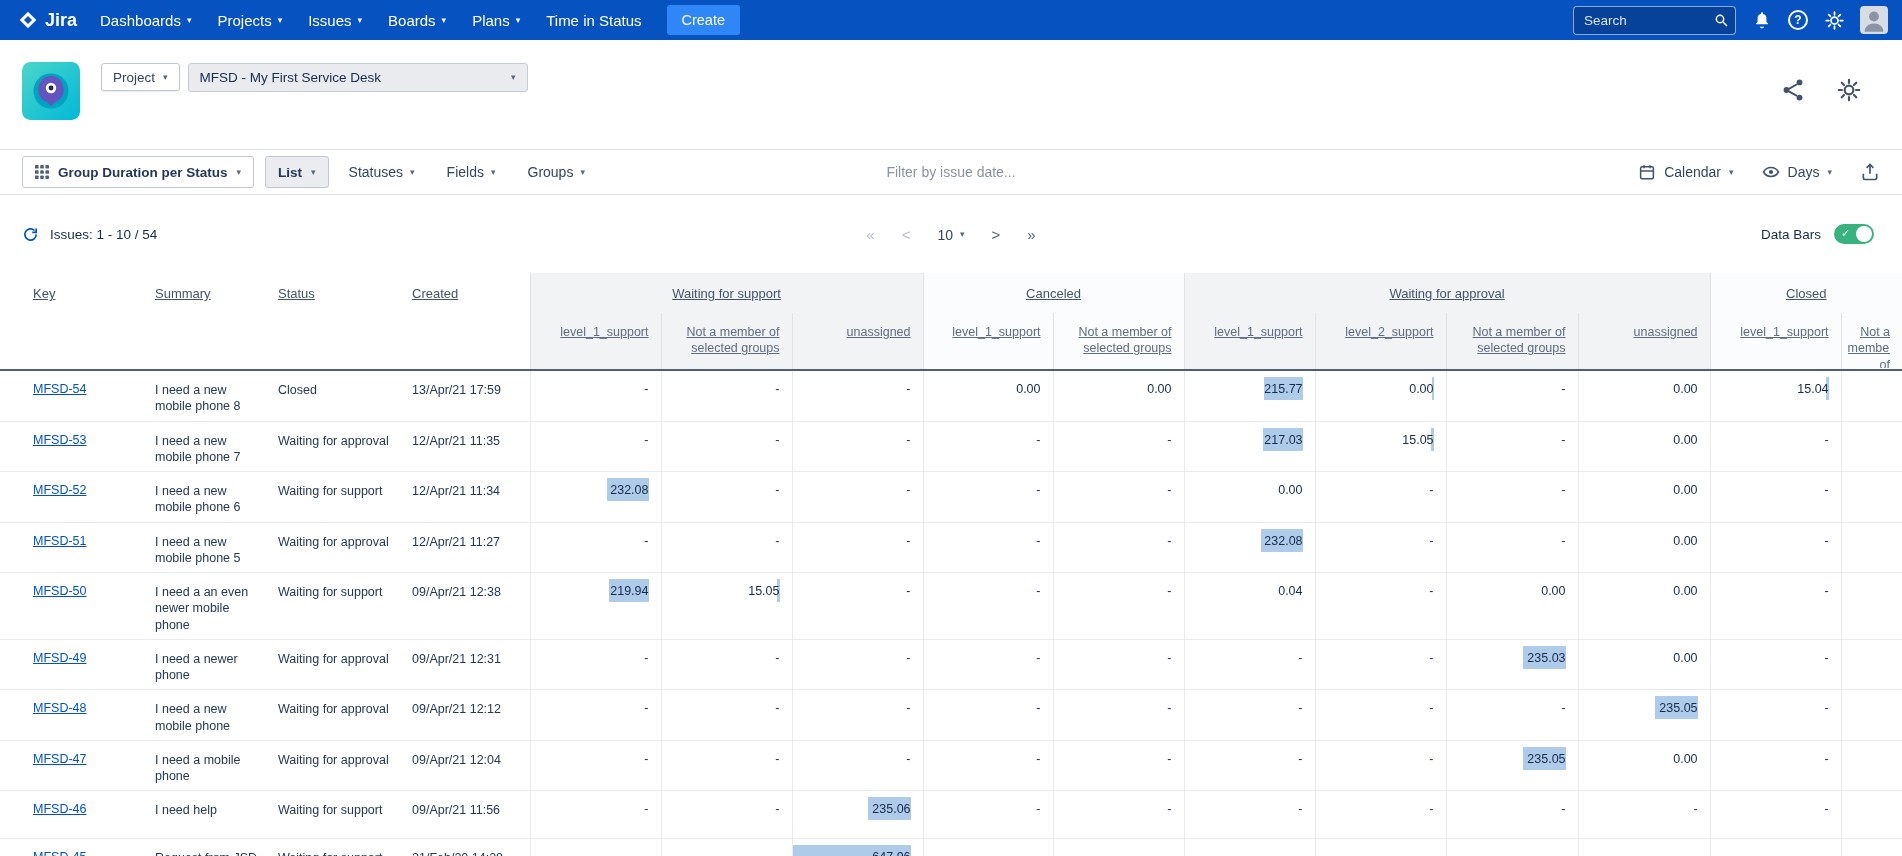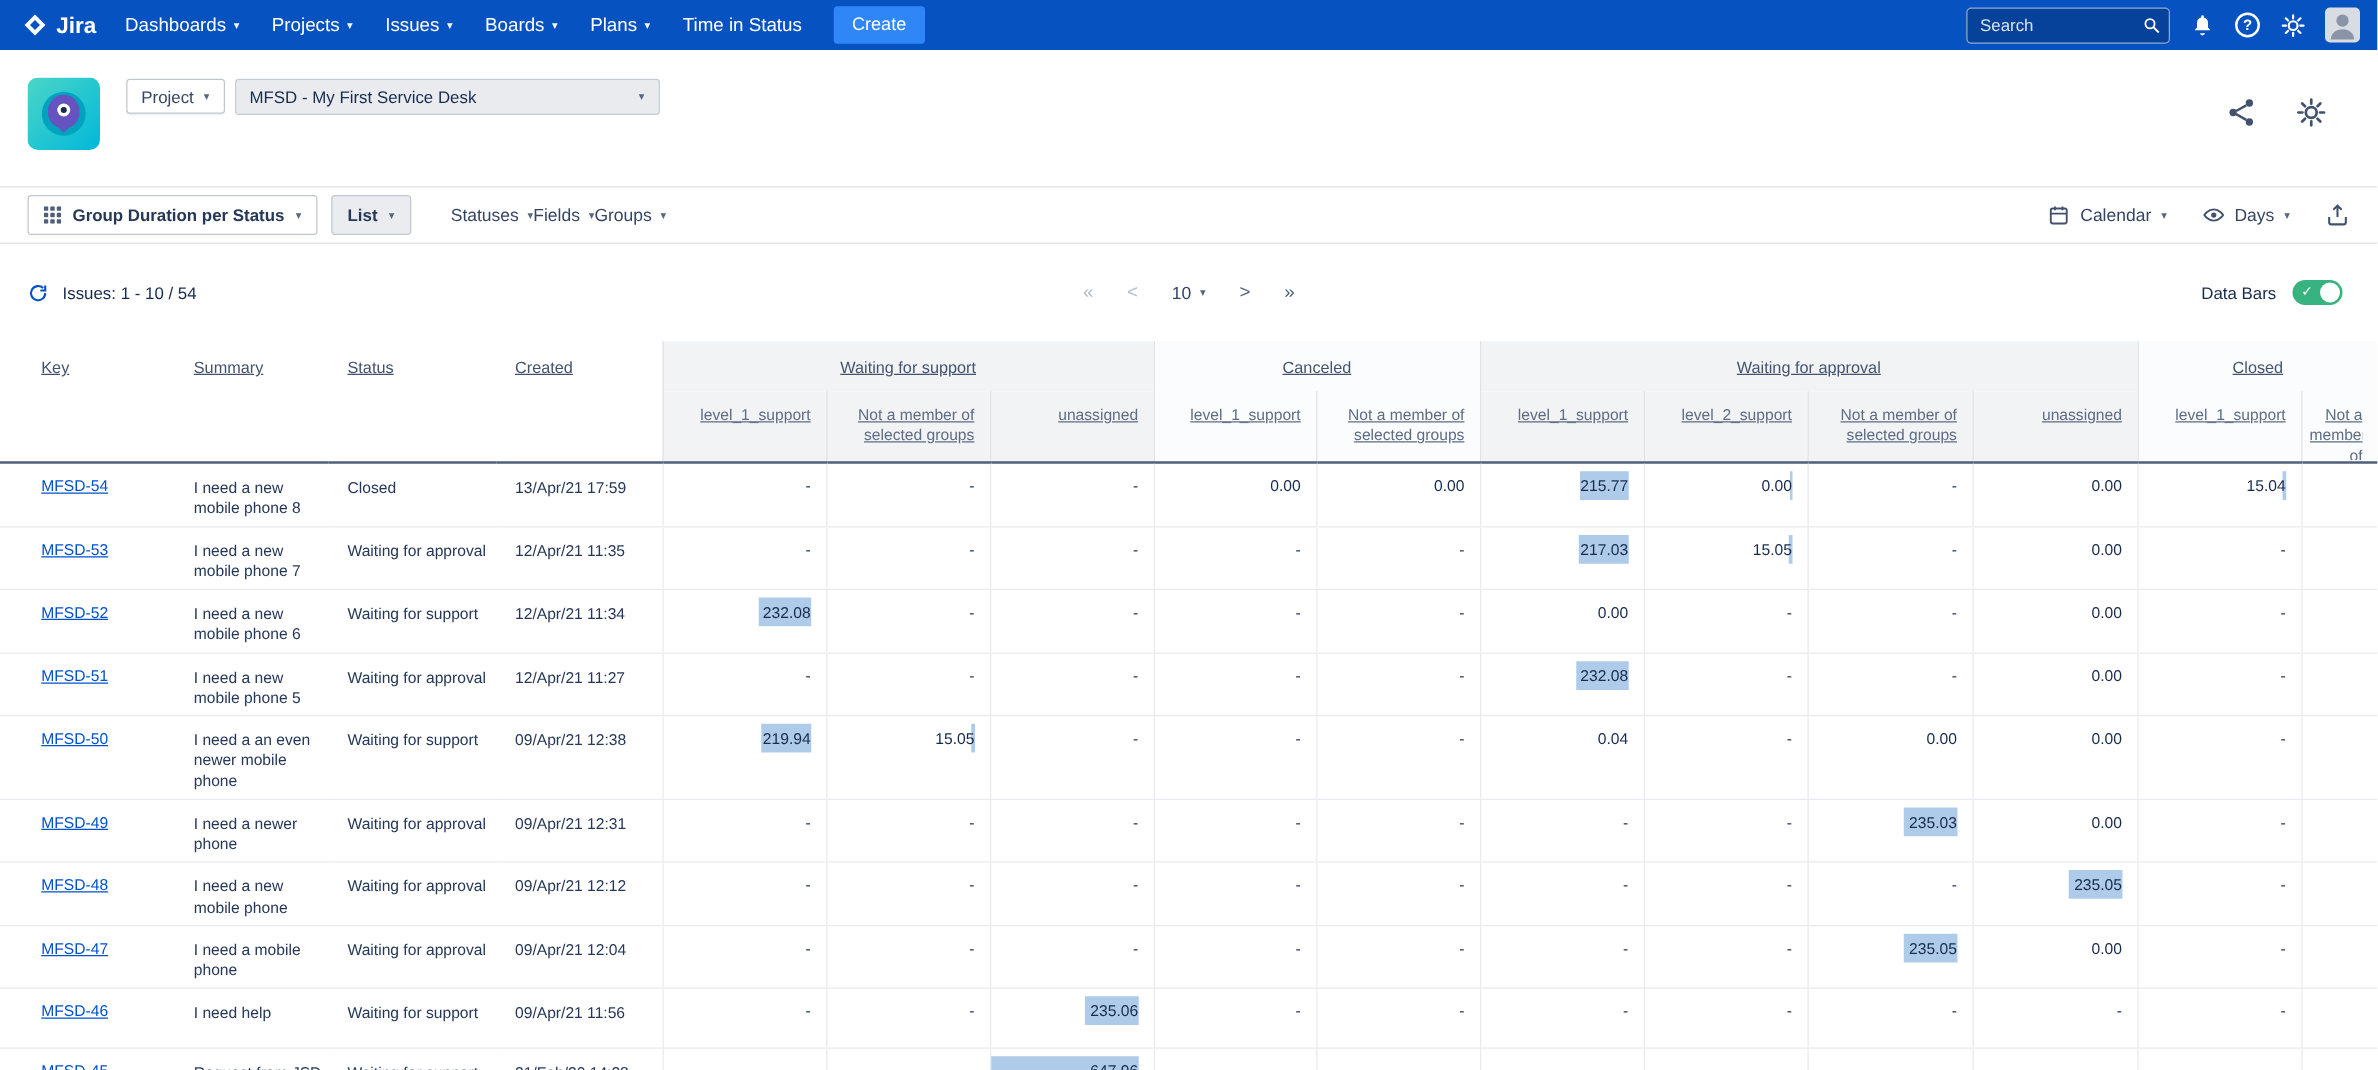--- a/index.html
+++ b/index.html
@@ -64,21 +64,21 @@
     border-top: 1px solid #DFE1E6; border-bottom: 1px solid #DFE1E6;
     display: flex; align-items: center; padding: 0 22px;
   }
   .tool-btn {
     display: flex; align-items: center; gap: 9px; height: 32px; padding: 0 12px;
     border: 1px solid #C1C7D0; border-radius: 3px; background: #fff;
     font-size: 13.5px; font-weight: 700; color: #253858; cursor: pointer; font-family: inherit;
   }
   .tool-btn.selected { background: #EBECF0; margin-left: 11px; }
   .tool-btn .chev { color: #505F79; }
-  .toolbar-drops { display: flex; margin-left: 32px; }
+  .toolbar-drops { display: flex; gap: 32px; margin-left: 20px; }
   .text-drop { display: flex; align-items: center; gap: 7px; font-size: 14px; color: #344563; cursor: pointer; }
   .text-drop .chev { color: #505F79; }
   .filter-placeholder {
     position: absolute; left: 0; right: 0; text-align: center;
     color: #8993A4; font-size: 14px; pointer-events: none;
   }
   .toolbar-right { margin-left: auto; display: flex; align-items: center; gap: 28px; color: #344563; }
   .icon-drop { display: flex; align-items: center; gap: 8px; font-size: 14px; cursor: pointer; }
   .icon-drop .chev { color: #505F79; }
   .t-icon { width: 18px; height: 18px; color: #42526E; }
@@ -282,20 +282,21 @@
       </div>
       <div class="text-drop">
         <span>Fields</span>
         <span class="chev">▾</span>
       </div>
       <div class="text-drop">
         <span>Groups</span>
         <span class="chev">▾</span>
       </div>
     </div>
+  <div class="filter-placeholder">Filter by issue date...</div>
   <div class="toolbar-right">
     <div class="icon-drop">
       <span class="t-icon">
         <svg viewBox="0 0 24 24" fill="none" stroke="currentColor" stroke-width="2" width="18" height="18">
           <rect x="3.5" y="5" width="17" height="16" rx="2"></rect>
             <path d="M8 3v4M16 3v4M3.5 10.5h17"></path>
         </svg>
       </span>
       <span>Calendar</span>
       <span class="chev">▾</span>

